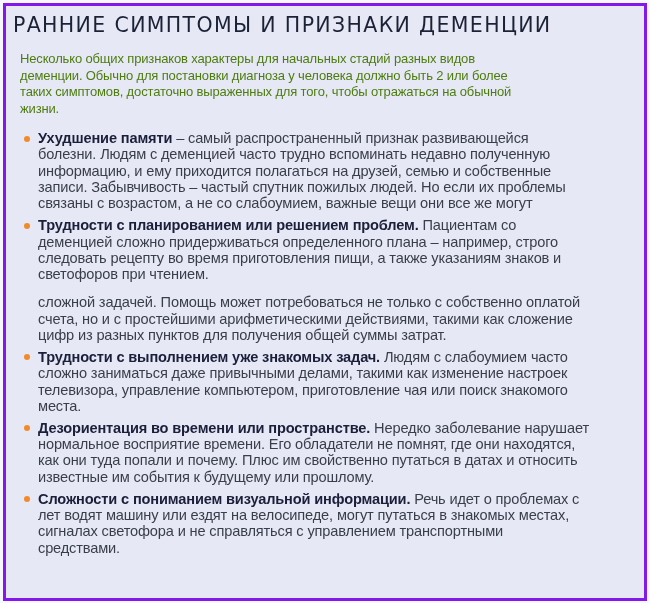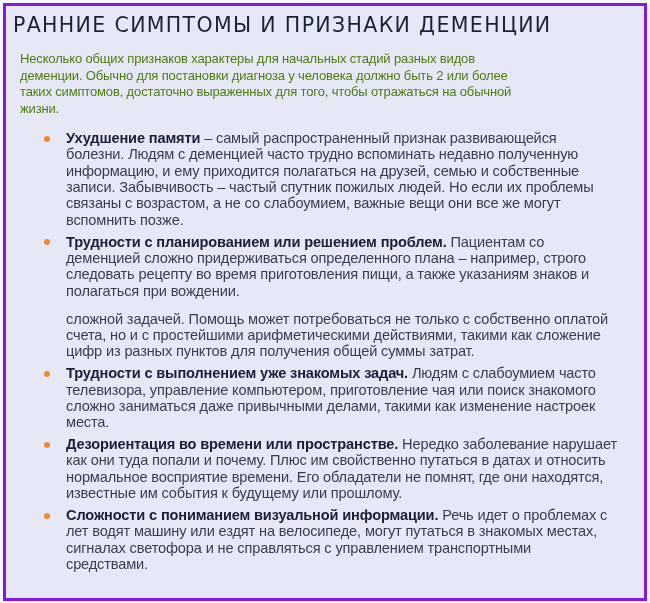--- a/index.html
+++ b/index.html
@@ -53,27 +53,26 @@
       position: absolute;
       left: 0;
       top: 124px;
       margin: 0;
       padding: 0;
       list-style: none;
       width: 638px;
     }
     .item {
       position: relative;
-      padding-left: 40px;
+      padding-left: 32px;
       margin-bottom: 5.6px;
       color: #3a3d4b;
       font-size: 14.6px;
       line-height: 16.35px;
       letter-spacing: -0.15px;
-      margin-left: 20px;
     }
     .bullet {
       position: absolute;
       left: 18px;
       top: 5.5px;
       width: 6px;
       height: 6px;
       border-radius: 50%;
       background: #f28a2b;
     }
@@ -100,49 +99,48 @@
 
   <ul class="list">
 
     <li class="item">
       <span class="bullet"></span>
       <span class="line"><b class="lead">Ухудшение памяти</b><span> – самый распространенный признак развивающейся</span></span>
       <span class="line">болезни. Людям с деменцией часто трудно вспоминать недавно полученную</span>
       <span class="line">информацию, и ему приходится полагаться на друзей, семью и собственные</span>
       <span class="line">записи. Забывчивость – частый спутник пожилых людей. Но если их проблемы</span>
       <span class="line">связаны с возрастом, а не со слабоумием, важные вещи они все же могут</span>
-      <span class="line">вспомнить позже.</span>
     </li>
 
     <li class="item">
       <span class="bullet"></span>
       <span class="line"><b class="lead">Трудности с планированием или решением проблем.</b><span> Пациентам со</span></span>
       <span class="line">деменцией сложно придерживаться определенного плана – например, строго</span>
       <span class="line">следовать рецепту во время приготовления пищи, а также указаниям знаков и</span>
-      <span class="line">полагаться при вождении.</span>
+      <span class="line">светофоров при чтением.</span>
       <div class="sub-para">
         <span class="line">сложной задачей. Помощь может потребоваться не только с собственно оплатой</span>
         <span class="line">счета, но и с простейшими арифметическими действиями, такими как сложение</span>
         <span class="line">цифр из разных пунктов для получения общей суммы затрат.</span>
       </div>
     </li>
 
     <li class="item">
       <span class="bullet"></span>
       <span class="line"><b class="lead">Трудности с выполнением уже знакомых задач.</b><span> Людям с слабоумием часто</span></span>
+      <span class="line">сложно заниматься даже привычными делами, такими как изменение настроек</span>
       <span class="line">телевизора, управление компьютером, приготовление чая или поиск знакомого</span>
-      <span class="line">сложно заниматься даже привычными делами, такими как изменение настроек</span>
       <span class="line">места.</span>
     </li>
 
     <li class="item">
       <span class="bullet"></span>
       <span class="line"><b class="lead">Дезориентация во времени или пространстве.</b><span> Нередко заболевание нарушает</span></span>
+      <span class="line">нормальное восприятие времени. Его обладатели не помнят, где они находятся,</span>
       <span class="line">как они туда попали и почему. Плюс им свойственно путаться в датах и относить</span>
-      <span class="line">нормальное восприятие времени. Его обладатели не помнят, где они находятся,</span>
       <span class="line">известные им события к будущему или прошлому.</span>
     </li>
 
     <li class="item">
       <span class="bullet"></span>
       <span class="line"><b class="lead">Сложности с пониманием визуальной информации.</b><span> Речь идет о проблемах с</span></span>
       <span class="line">лет водят машину или ездят на велосипеде, могут путаться в знакомых местах,</span>
       <span class="line">сигналах светофора и не справляться с управлением транспортными</span>
       <span class="line">средствами.</span>
     </li>

